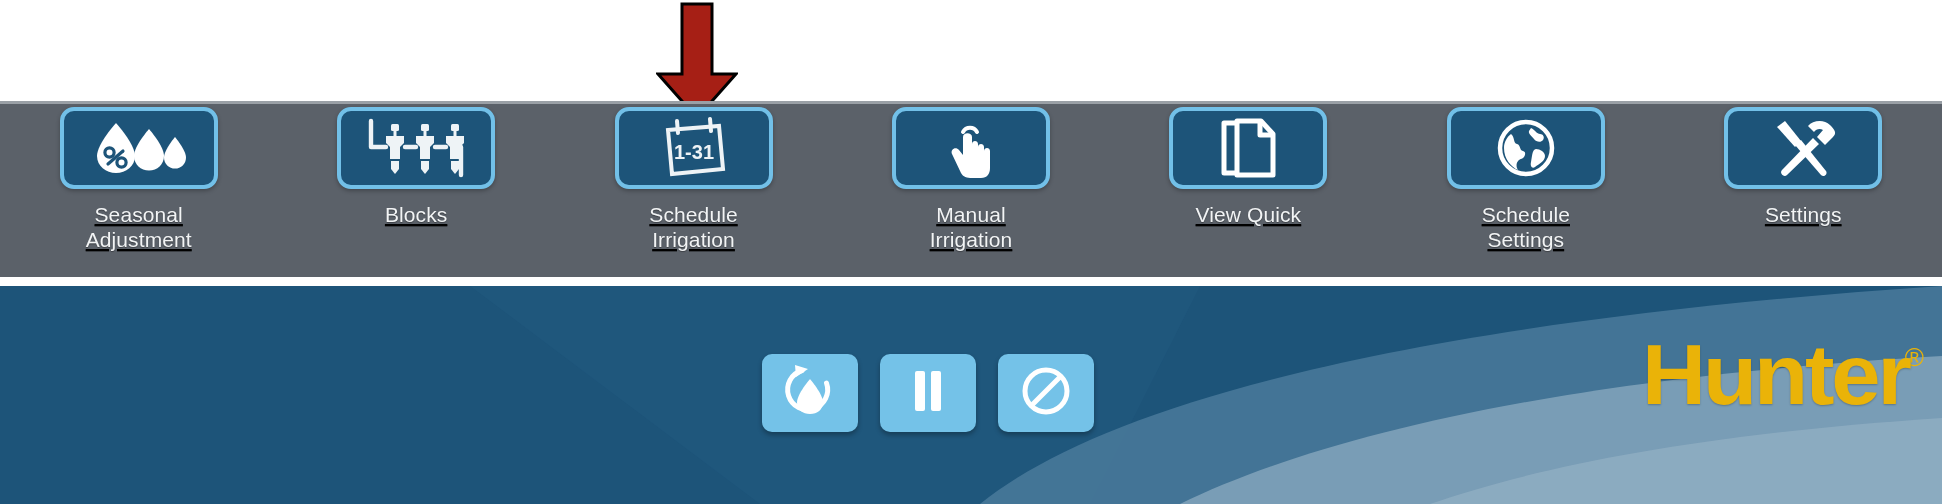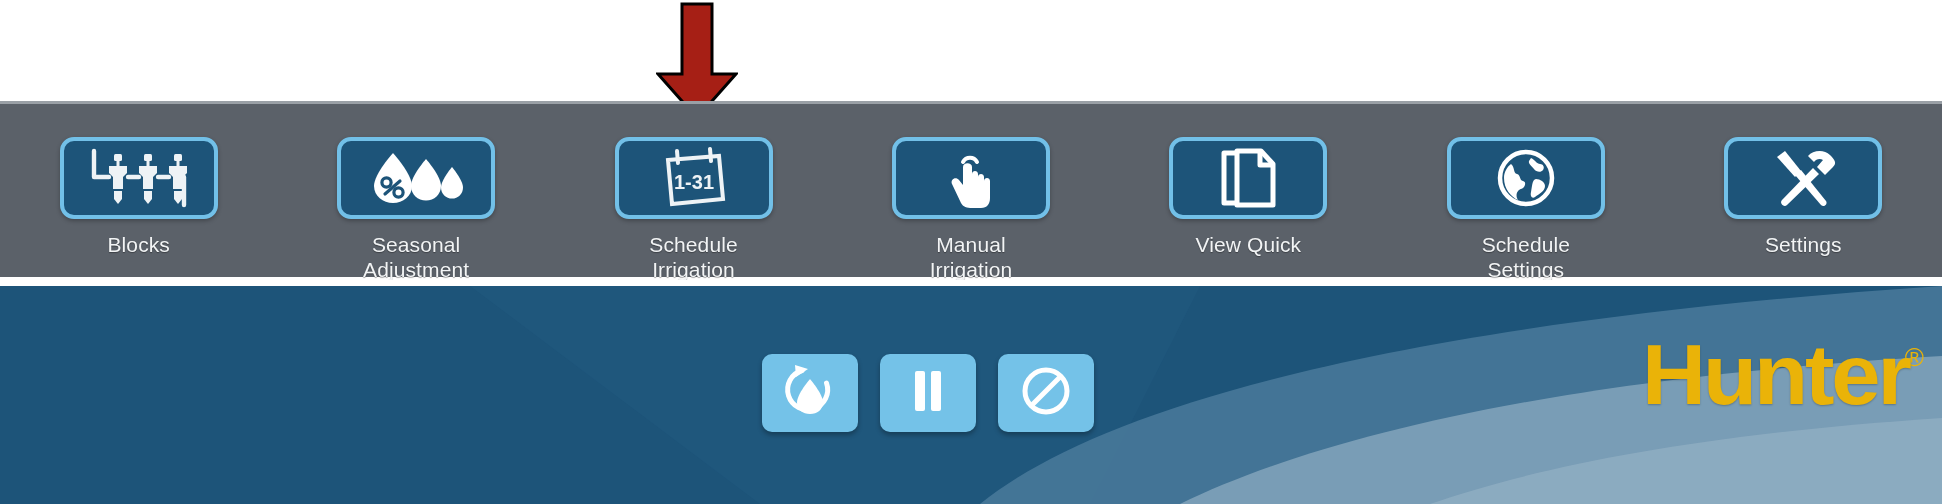--- a/index.html
+++ b/index.html
@@ -27,21 +27,22 @@
     background: #5b6169;
     border-top: 3px solid #9aa0a6;
     display: flex;
     align-items: flex-start;
   }
   .tool-item {
     flex: 1 1 0;
     display: flex;
     flex-direction: column;
     align-items: center;
-    padding-top: 33px;
+    padding-top: 3px;
+    text-decoration: underline;
   }
   .tool-btn {
     width: 158px; height: 82px;
     background: #1d5479;
     border: 4px solid #72c0e8;
     border-radius: 14px;
     display: flex;
     align-items: center;
     justify-content: center;
     box-shadow: 0 2px 4px rgba(0,0,0,0.28);
@@ -114,20 +115,39 @@
 
 <div id="app">
 
   <div class="arrow-annotation">
     <svg width="82" height="118" viewBox="0 0 82 118">
       <polygon points="26,2 56,2 56,72 80,72 41,116 2,72 26,72" fill="#a61f15" stroke="#000000" stroke-width="3" stroke-linejoin="miter"></polygon>
     </svg>
   </div>
 
   <div class="toolbar">
+
+    <div class="tool-item">
+      <div class="tool-btn">
+        <span>
+          <svg width="96" height="58" viewBox="0 0 96 58">
+            <path d="M25 4 C25 4 44 25 44 37 C44 47 35 54 25 54 C15 54 6 47 6 37 C6 25 25 4 25 4 Z" fill="#ffffff"></path>
+            <g stroke="#1d5479" stroke-width="3.2" stroke-linecap="round" fill="none">
+              <line x1="17" y1="45" x2="32" y2="32"></line>
+            </g>
+            <circle cx="18.5" cy="33.5" r="4.6" fill="none" stroke="#1d5479" stroke-width="3.2"></circle>
+            <circle cx="30.5" cy="43.5" r="4.6" fill="none" stroke="#1d5479" stroke-width="3.2"></circle>
+            <path d="M58 10 C58 10 73 27 73 37 C73 45.5 66.2 51.5 58 51.5 C49.8 51.5 43 45.5 43 37 C43 27 58 10 58 10 Z" fill="#ffffff"></path>
+            <path d="M84 18 C84 18 95 31 95 38.5 C95 45 90 49.6 84 49.6 C78 49.6 73 45 73 38.5 C73 31 84 18 84 18 Z" fill="#ffffff"></path>
+          </svg>
+        </span>
+      </div>
+      <div class="tool-label">Seasonal
+Adjustment</div>
+    </div>
 
     <div class="tool-item">
       <div class="tool-btn">
         <span>
           <svg width="104" height="60" viewBox="0 0 104 60">
             <g fill="none" stroke="#eef3f6" stroke-width="4.4" stroke-linecap="round" stroke-linejoin="round">
               <path d="M7 3 L7 29 L22 29"></path>
               <path d="M41 29 L52 29"></path>
               <path d="M71 29 L82 29"></path>
               <path d="M93 29 L97 29 L97 57"></path>
@@ -154,39 +174,20 @@
             </g>
           </svg>
         </span>
       </div>
       <div class="tool-label">Blocks</div>
     </div>
 
     <div class="tool-item">
       <div class="tool-btn">
         <span>
-          <svg width="96" height="58" viewBox="0 0 96 58">
-            <path d="M25 4 C25 4 44 25 44 37 C44 47 35 54 25 54 C15 54 6 47 6 37 C6 25 25 4 25 4 Z" fill="#ffffff"></path>
-            <g stroke="#1d5479" stroke-width="3.2" stroke-linecap="round" fill="none">
-              <line x1="17" y1="45" x2="32" y2="32"></line>
-            </g>
-            <circle cx="18.5" cy="33.5" r="4.6" fill="none" stroke="#1d5479" stroke-width="3.2"></circle>
-            <circle cx="30.5" cy="43.5" r="4.6" fill="none" stroke="#1d5479" stroke-width="3.2"></circle>
-            <path d="M58 10 C58 10 73 27 73 37 C73 45.5 66.2 51.5 58 51.5 C49.8 51.5 43 45.5 43 37 C43 27 58 10 58 10 Z" fill="#ffffff"></path>
-            <path d="M84 18 C84 18 95 31 95 38.5 C95 45 90 49.6 84 49.6 C78 49.6 73 45 73 38.5 C73 31 84 18 84 18 Z" fill="#ffffff"></path>
-          </svg>
-        </span>
-      </div>
-      <div class="tool-label">Seasonal
-Adjustment</div>
-    </div>
-
-    <div class="tool-item">
-      <div class="tool-btn">
-        <span>
           <svg width="66" height="62" viewBox="0 0 66 62">
             <path d="M7 13 L58 9 L62 52 L11 57 Z" fill="none" stroke="#eef3f6" stroke-width="4"></path>
             <g stroke="#eef3f6" stroke-width="4" stroke-linecap="round">
               <line x1="16" y1="4" x2="17" y2="16"></line>
               <line x1="49" y1="2" x2="50" y2="14"></line>
             </g>
             <text x="33" y="42" font-family="'Liberation Sans', sans-serif" font-size="20" font-weight="bold" fill="#eef3f6" text-anchor="middle">1-31</text>
           </svg>
         </span>
       </div>

